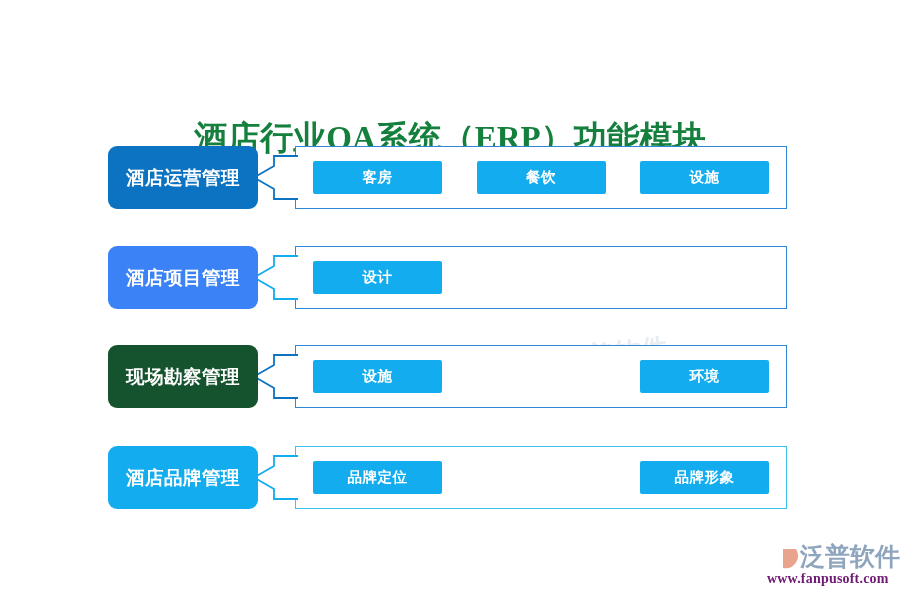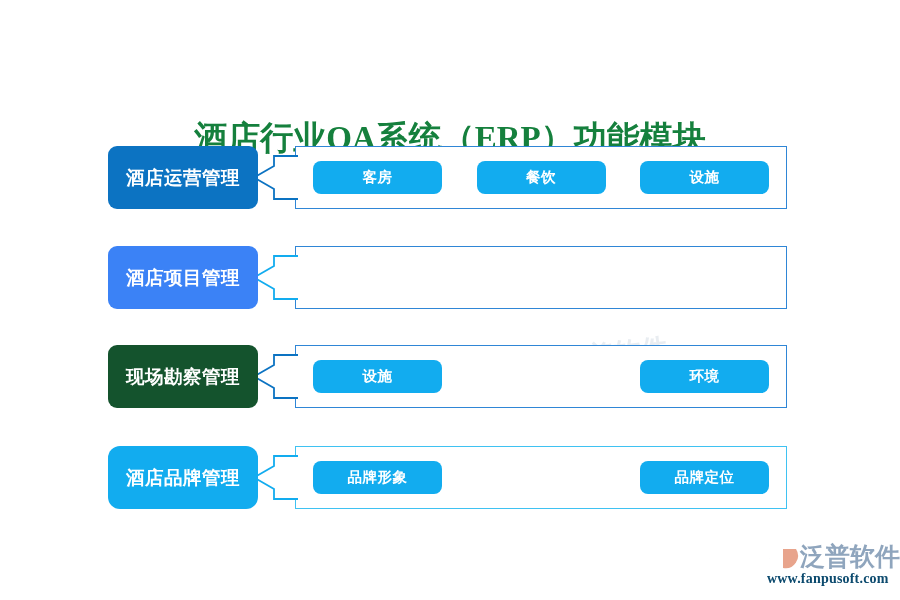--- a/index.html
+++ b/index.html
@@ -139,21 +139,21 @@
     width: 456px;
     height: 63px;
     display: flex;
     align-items: center;
     justify-content: space-between;
     z-index: 2;
   }
   .chip {
     width: 129px;
     height: 33px;
-    border-radius: 8px;
+    border-radius: 2px;
     background: #12ACEF;
     color: #ffffff;
     display: flex;
     align-items: center;
     justify-content: center;
     font-family: "Liberation Serif", "DejaVu Serif", serif;
     font-size: 14.5px;
     font-weight: bold;
     letter-spacing: 0.5px;
     white-space: nowrap;
@@ -185,21 +185,21 @@
     color: #8FA5BD;
     white-space: nowrap;
   }
   #brand-logo .logo-url {
     position: absolute;
     left: 1px;
     top: 31px;
     font-family: "Liberation Serif", "DejaVu Serif", serif;
     font-size: 14px;
     font-weight: bold;
-    color: #0c4a6e;
+    color: #701a75;
     letter-spacing: 0.2px;
     white-space: nowrap;
   }
 </style>
 </head>
 <body>
 
 <div id="canvas">
 
   <div id="page-title">酒店行业OA系统（ERP）功能模块</div>
@@ -230,20 +230,21 @@
       </div>
       <div class="row" style="top: 246px;">
         <div class="row-container" style="border-color: rgb(47, 134, 214);"></div>
         <div class="row-arrow">
           <svg width="48" height="63" viewBox="0 0 48 63">
             <path d="M46 10 L22 10 L22 20 L2 31.5 L22 43 L22 53 L46 53" fill="#ffffff" stroke="#12ACEF" stroke-width="1.8" stroke-linejoin="miter" stroke-linecap="butt"></path>
           </svg>
         </div>
         <div class="row-label" style="background: #3b82f6;">酒店项目管理</div>
         <div class="chips">
+          <div class="chip">设计</div>
         </div>
       </div>
       <div class="row" style="top: 345px;">
         <div class="row-container" style="border-color: rgb(47, 134, 214);"></div>
         <div class="row-arrow">
           <svg width="48" height="63" viewBox="0 0 48 63">
             <path d="M46 10 L22 10 L22 20 L2 31.5 L22 43 L22 53 L46 53" fill="#ffffff" stroke="#0C73C2" stroke-width="1.8" stroke-linejoin="miter" stroke-linecap="butt"></path>
           </svg>
         </div>
         <div class="row-label" style="background: #14532d;">现场勘察管理</div>
@@ -252,24 +253,24 @@
           <div class="chip">环境</div>
         </div>
       </div>
       <div class="row" style="top: 446px;">
         <div class="row-container" style="border-color: rgb(63, 194, 242);"></div>
         <div class="row-arrow">
           <svg width="48" height="63" viewBox="0 0 48 63">
             <path d="M46 10 L22 10 L22 20 L2 31.5 L22 43 L22 53 L46 53" fill="#ffffff" stroke="#12ACEF" stroke-width="1.8" stroke-linejoin="miter" stroke-linecap="butt"></path>
           </svg>
         </div>
-        <div class="row-label" style="background: rgb(18, 172, 239); border-radius: 12px;">酒店品牌管理</div>
-        <div class="chips">
+        <div class="row-label" style="background: rgb(18, 172, 239);">酒店品牌管理</div>
+        <div class="chips">
+          <div class="chip">品牌定位</div>
           <div class="chip">品牌形象</div>
-          <div class="chip">品牌定位</div>
         </div>
       </div>
     </div>
 
   <div id="brand-logo">
     <svg class="logo-mark" viewBox="0 0 36 32">
       <path d="M18 1 A15 15 0 1 0 18 31 A11.5 11.5 0 1 1 18 1 Z" fill="#8FA5BD"></path>
       <path d="M17 7 L30 7 A12.5 12.5 0 0 1 17 26 Z" fill="#E8A48C"></path>
     </svg>
     <div class="logo-cn">泛普软件</div>

